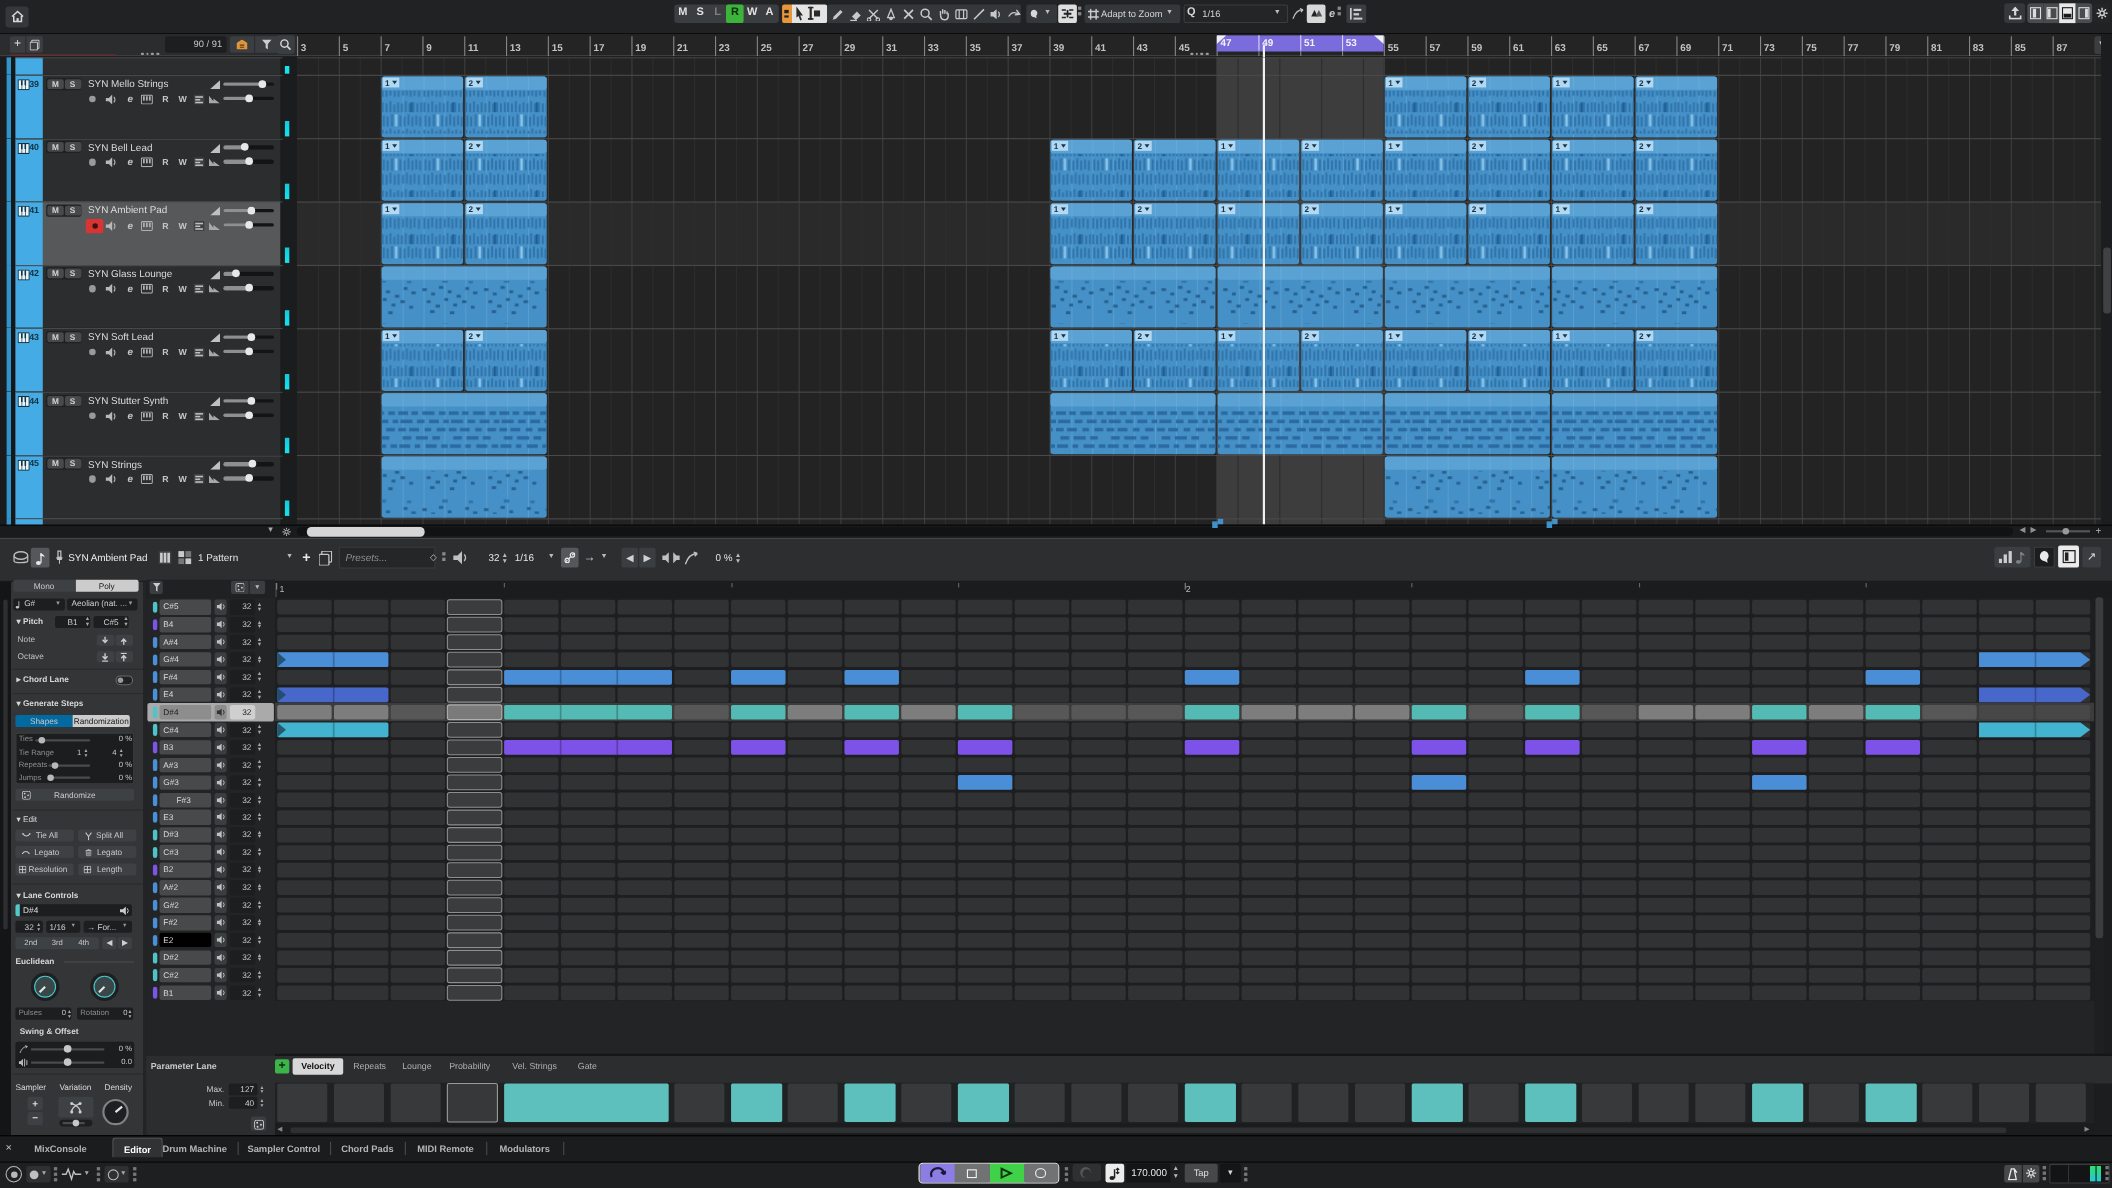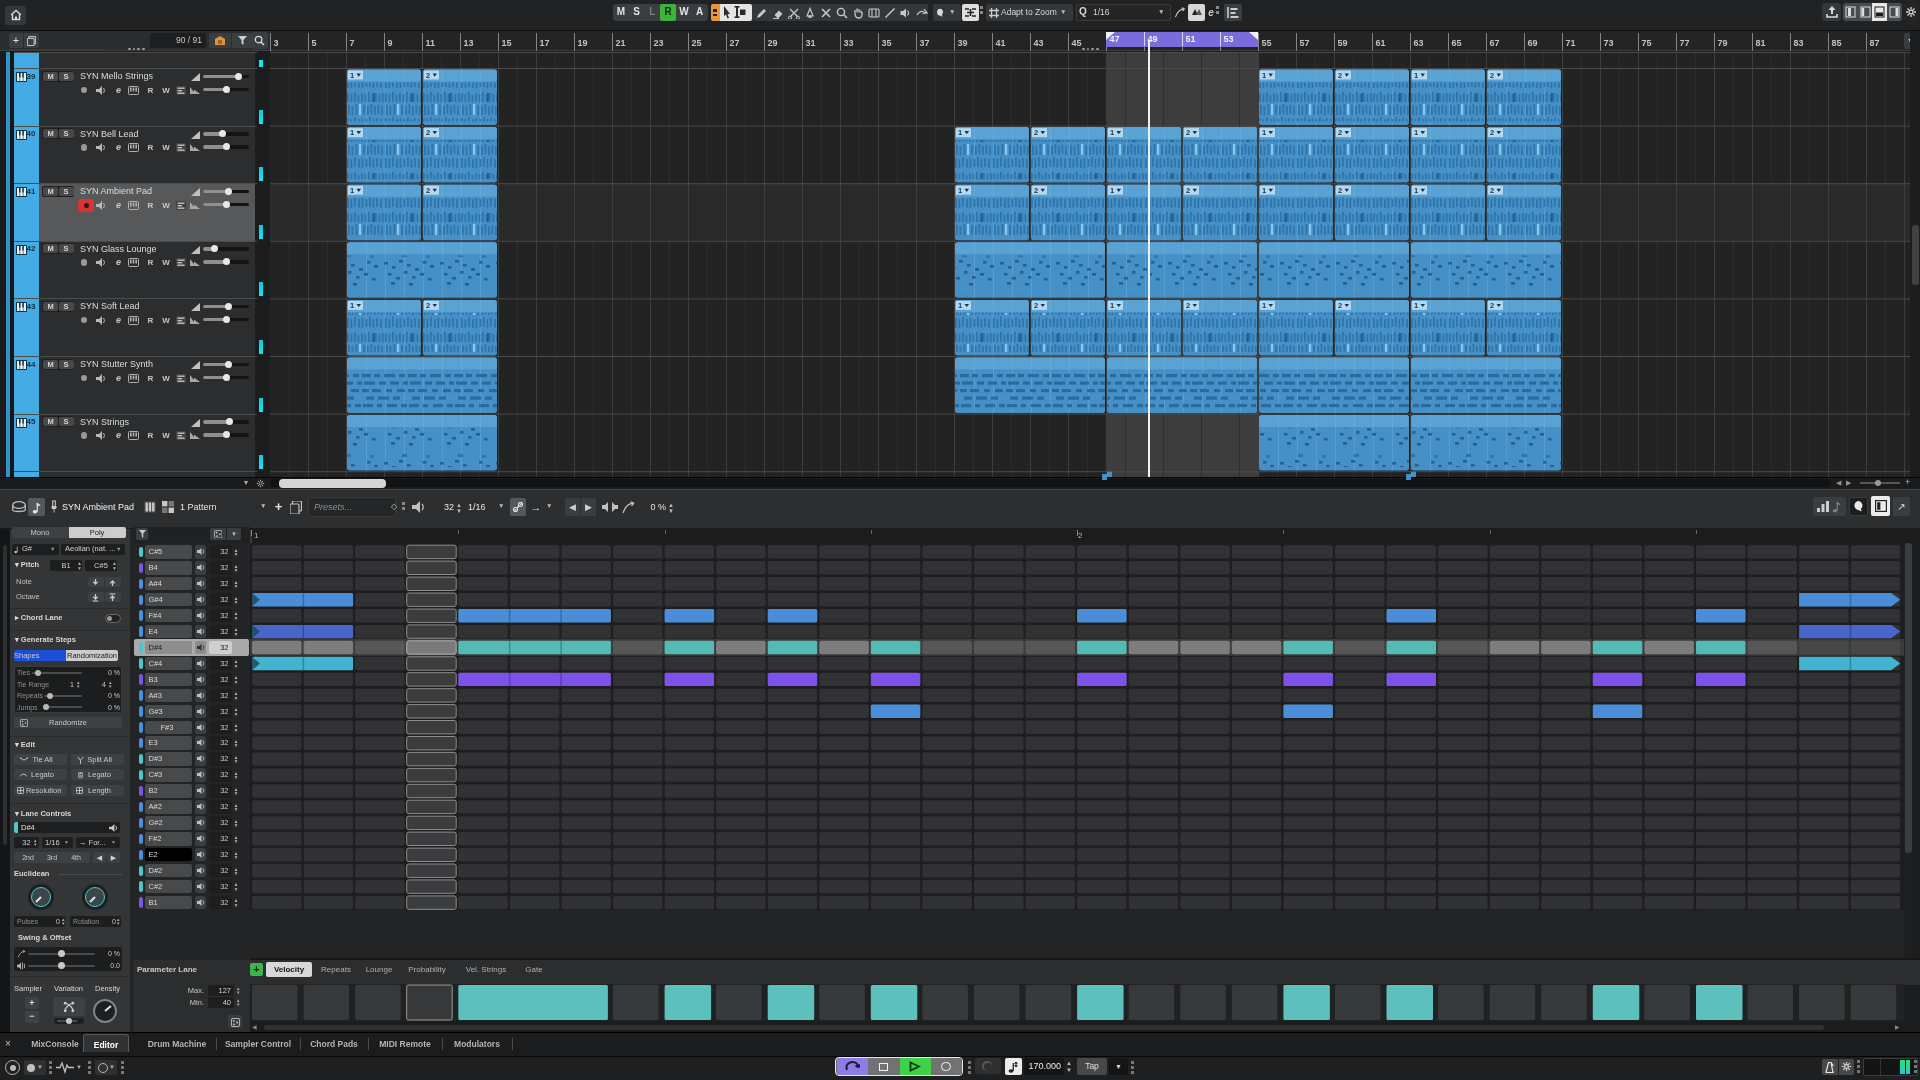--- a/index.html
+++ b/index.html
@@ -1576,21 +1576,21 @@
 <svg style="left:108px;top:592.5px" width="9" height="9" viewBox="0 0 10 10">
     <path d="M5 9 V3.5 M2.5 6 L5 3.2 L7.5 6" stroke="#cccccc" stroke-width="1.4" fill="none"></path>
     <rect x="2" y="0.5" width="6" height="1.2" fill="#cccccc"></rect>
   </svg>
 <div style="left:11px;top:608px;width:119px;height:1px;background:#2a2b2c;"></div>
 <div style="left:15px;top:613px;width:70px;height:10px;color:#d8d8d8;font-size:7.5px;font-weight:bold;line-height:10px;">▸ Chord Lane</div>
 <div style="left:105px;top:613.5px;width:16px;height:9px;background:#222;border:1px solid #6a6a6a;border-radius:5px;"></div>
 <div style="left:107px;top:615.5px;width:5px;height:5px;background:#9a9a9a;border-radius:50%;"></div>
 <div style="left:11px;top:630px;width:119px;height:1px;background:#2a2b2c;"></div>
 <div style="left:15px;top:635px;width:100px;height:10px;color:#d8d8d8;font-size:7.5px;font-weight:bold;line-height:10px;">▾ Generate Steps</div>
-<div style="left:14px;top:650px;width:52px;height:11px;background:#1d4ed8;border-radius:2px 0 0 2px;color:#c8c8c8;font-size:7.5px;line-height:11px;">Shapes</div>
+<div style="left:14px;top:650px;width:52px;height:11px;background:#0369a1;border-radius:2px 0 0 2px;color:#c8c8c8;font-size:7.5px;text-align:center;line-height:11px;">Shapes</div>
 <div style="left:66px;top:650px;width:52px;height:11px;background:#cccccc;border-radius:0 2px 2px 0;color:#1a1a1a;font-size:7.5px;text-align:center;line-height:11px;">Randomization</div>
 <div style="left:14px;top:666px;width:108px;height:47px;background:#1c1d1e;border:1px solid #3a3b3c;border-radius:2px;"></div>
 <div style="left:17px;top:668.0px;width:30px;height:10px;color:#8f8f8f;font-size:7px;line-height:10px;">Ties</div>
 <div style="left:32px;top:671.5px;width:50px;height:2px;background:#4a4b4c;border-radius:1px;"></div>
 <div style="left:35px;top:669.5px;width:6px;height:6px;background:#b8b8b8;border-radius:50%;"></div>
 <div style="left:100px;top:668.0px;width:20px;height:10px;color:#c8c8c8;font-size:7px;text-align:right;line-height:10px;">0 %</div>
 <div style="left:17px;top:691.0px;width:30px;height:10px;color:#8f8f8f;font-size:7px;line-height:10px;">Repeats</div>
 <div style="left:44px;top:694.5px;width:38px;height:2px;background:#4a4b4c;border-radius:1px;"></div>
 <div style="left:47px;top:692.5px;width:6px;height:6px;background:#b8b8b8;border-radius:50%;"></div>
 <div style="left:100px;top:691.0px;width:20px;height:10px;color:#c8c8c8;font-size:7px;text-align:right;line-height:10px;">0 %</div>
@@ -1604,21 +1604,21 @@
 <div style="left:92px;top:679.5px;width:14px;height:10px;color:#c8c8c8;font-size:7px;text-align:right;line-height:10px;">4</div>
 <div style="left:108px;top:680.5px;width:6px;height:8px;color:#aaa;font-size:4.5px;line-height:4px;">▲<br>▼</div>
 <div style="left:14px;top:717px;width:108px;height:11px;background:#3e4143;border-radius:2px;color:#c8c8c8;font-size:7.5px;text-align:center;line-height:11px;">Randomize</div>
 <svg style="left:20px;top:718.5px" width="8" height="8" viewBox="0 0 11 11">
     <rect x="0.5" y="0.5" width="10" height="10" rx="2" fill="none" stroke="#cccccc" stroke-width="1.1"></rect>
     <circle cx="3.4" cy="3.4" r="1.1" fill="#cccccc"></circle>
     <circle cx="7.6" cy="5.5" r="1.1" fill="#cccccc"></circle>
     <circle cx="3.9" cy="7.8" r="1.1" fill="#cccccc"></circle>
   </svg>
 <div style="left:11px;top:736px;width:119px;height:1px;background:#2a2b2c;"></div>
-<div style="left:15px;top:740px;width:60px;height:10px;color:#d8d8d8;font-size:7.5px;font-weight:bold;line-height:10px;">▾ Edit</div>
+<div style="left:15px;top:740px;width:60px;height:10px;color:#d8d8d8;font-size:7.5px;font-weight:normal;line-height:10px;">▾ Edit</div>
 <div style="left:14px;top:754px;width:53px;height:11px;background:#3e4143;border-radius:2px;color:#c8c8c8;font-size:7.5px;text-align:center;line-height:11px;">&nbsp;&nbsp;Tie All</div>
 <svg style="left:20px;top:757px" width="8" height="6" viewBox="0 0 10 7">
     <path d="M1 1 Q5 6 9 1" stroke="#c8c8c8" fill="none" stroke-width="1.2"></path>
     <circle cx="1" cy="1" r="0.9" fill="#c8c8c8"></circle>
     <circle cx="9" cy="1" r="0.9" fill="#c8c8c8"></circle>
   </svg>
 <div style="left:71px;top:754px;width:53px;height:11px;background:#3e4143;border-radius:2px;color:#c8c8c8;font-size:7.5px;text-align:center;line-height:11px;">&nbsp;&nbsp;Split All</div>
 <svg style="left:77px;top:756px" width="7" height="8" viewBox="0 0 8 9">
     <path d="M4 9 V5 M4 5 L1 1 M4 5 L7 1" stroke="#c8c8c8" fill="none" stroke-width="1.1"></path>
   </svg>
@@ -2779,21 +2779,21 @@
     <rect x="1549.1" y="1" width="45.5" height="35" rx="1.5" fill="#37393b"></rect>
     <rect x="1600.7" y="1" width="45.5" height="35" rx="1.5" fill="#37393b"></rect>
   </svg>
 <div style="left:250px;top:1022px;width:1654px;height:10px;background:#1b1c1d;"></div>
 <div style="left:252px;top:1024px;width:8px;height:7px;color:#888;font-size:6px;line-height:7px;">◀</div>
 <div style="left:1895px;top:1024px;width:8px;height:7px;color:#888;font-size:6px;line-height:7px;">▶</div>
 <div style="left:264px;top:1024.5px;width:1560px;height:5px;background:#2e3032;border-radius:2px;"></div>
 <div style="left:0px;top:1032px;width:1920px;height:24px;background:#1b1c1d;border-top:1px solid #000;"></div>
 <div style="left:5px;top:1037px;width:12px;height:14px;color:#c0c0c0;font-size:10px;line-height:14px;">×</div>
 <div style="left:24px;top:1034px;width:62px;height:22px;color:#b4b4b4;font-size:8.5px;font-weight:bold;text-align:center;line-height:21px;">MixConsole</div>
-<div style="left:83px;top:1034px;width:46px;height:18px;background:#303234;border:1px solid #5a5a5a;border-bottom:none;border-radius:3px 3px 0 0;color:#ffffff;font-size:8.5px;font-weight:bold;text-align:center;line-height:21px;">Editor</div>
+<div style="left:102px;top:1034px;width:46px;height:18px;background:#303234;border:1px solid #5a5a5a;border-bottom:none;border-radius:3px 3px 0 0;color:#ffffff;font-size:8.5px;font-weight:bold;text-align:center;line-height:21px;">Editor</div>
 <div style="left:142px;top:1034px;width:70px;height:22px;color:#b4b4b4;font-size:8.5px;font-weight:bold;text-align:center;line-height:21px;">Drum Machine</div>
 <div style="left:220px;top:1034px;width:76px;height:22px;color:#b4b4b4;font-size:8.5px;font-weight:bold;text-align:center;line-height:21px;">Sampler Control</div>
 <div style="left:304px;top:1034px;width:60px;height:22px;color:#b4b4b4;font-size:8.5px;font-weight:bold;text-align:center;line-height:21px;">Chord Pads</div>
 <div style="left:372px;top:1034px;width:66px;height:22px;color:#b4b4b4;font-size:8.5px;font-weight:bold;text-align:center;line-height:21px;">MIDI Remote</div>
 <div style="left:446px;top:1034px;width:62px;height:22px;color:#b4b4b4;font-size:8.5px;font-weight:bold;text-align:center;line-height:21px;">Modulators</div>
 <div style="left:216px;top:1038px;width:1px;height:12px;background:#4a4a4a;"></div>
 <div style="left:300px;top:1038px;width:1px;height:12px;background:#4a4a4a;"></div>
 <div style="left:368px;top:1038px;width:1px;height:12px;background:#4a4a4a;"></div>
 <div style="left:442px;top:1038px;width:1px;height:12px;background:#4a4a4a;"></div>
 <div style="left:512px;top:1038px;width:1px;height:12px;background:#4a4a4a;"></div>

